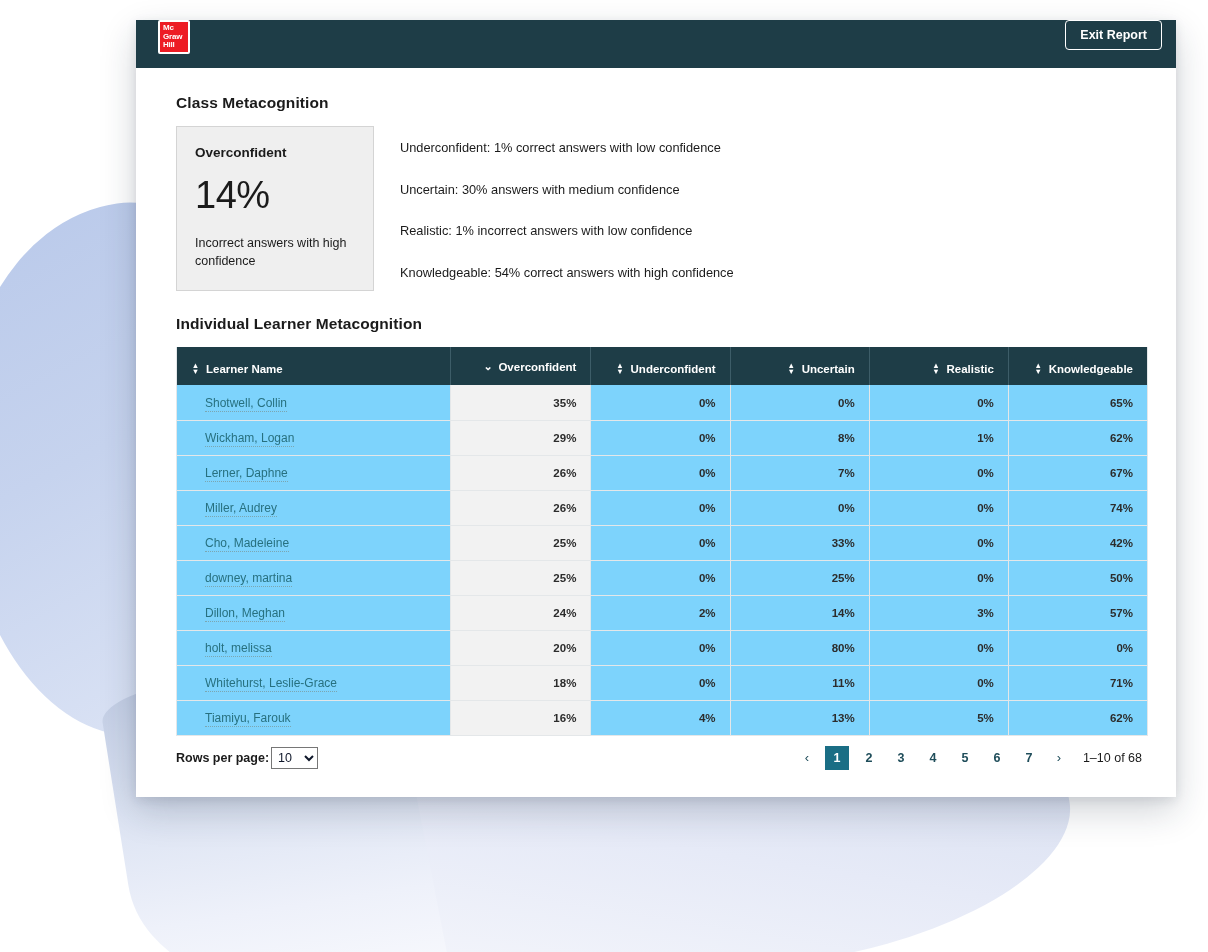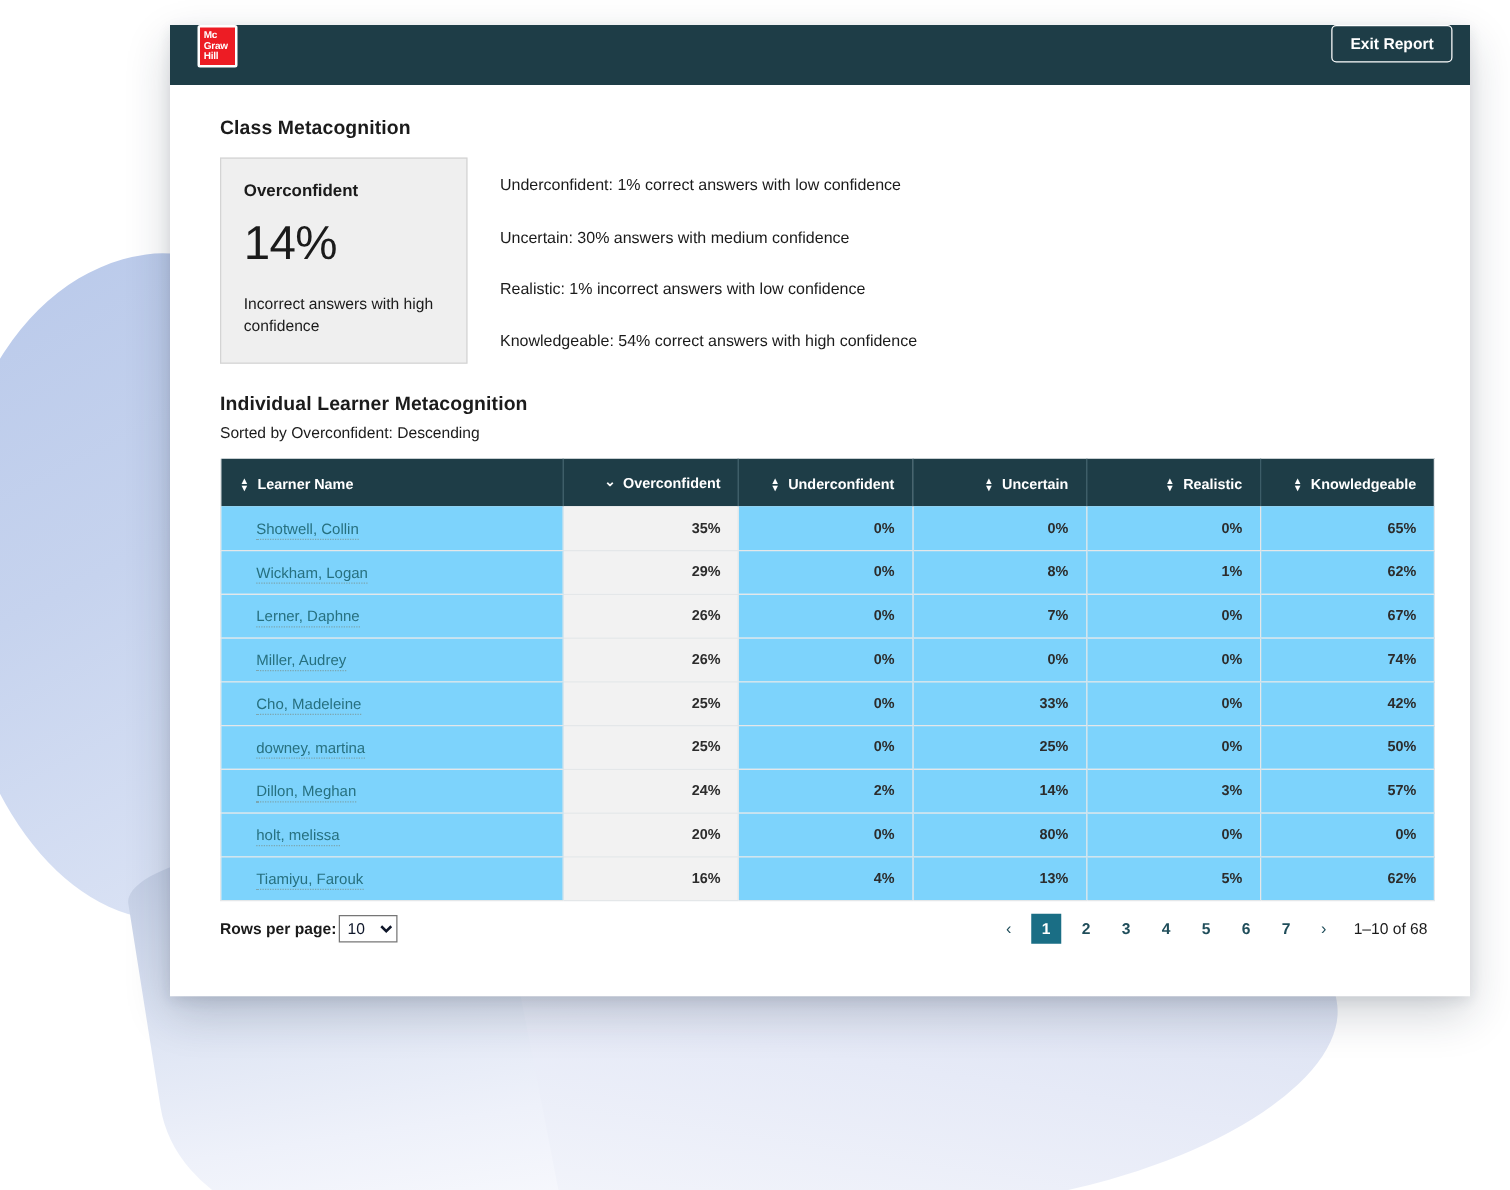--- a/index.html
+++ b/index.html
@@ -382,21 +382,20 @@
         </div>
         <div class="definition-row">
           <span class="definition-term">Knowledgeable:</span><span> 54% correct answers with high confidence</span>
         </div>
       </div>
 
     </div>
 
     <div id="individual-section">
       <h2 class="section-title">Individual Learner Metacognition</h2>
-      <div id="sort-info">Sorted by Overconfident: Descending</div>
 
       <table id="learner-table">
         <colgroup>
           <col style="width: 272px;">
           <col style="width: 139px;">
           <col style="width: 138px;">
           <col style="width: 138px;">
           <col style="width: 138px;">
           <col style="width: 138px;">
         </colgroup>
@@ -514,20 +513,28 @@
             </tr>
             <tr>
               <td><a class="learner-link">holt, melissa</a></td>
               <td class="numeric sorted-col">20%</td>
               <td class="numeric">0%</td>
               <td class="numeric">80%</td>
               <td class="numeric">0%</td>
               <td class="numeric">0%</td>
             </tr>
             <tr>
+              <td><a class="learner-link">Whitehurst, Leslie-Grace</a></td>
+              <td class="numeric sorted-col">18%</td>
+              <td class="numeric">0%</td>
+              <td class="numeric">11%</td>
+              <td class="numeric">0%</td>
+              <td class="numeric">71%</td>
+            </tr>
+            <tr>
               <td><a class="learner-link">Tiamiyu, Farouk</a></td>
               <td class="numeric sorted-col">16%</td>
               <td class="numeric">4%</td>
               <td class="numeric">13%</td>
               <td class="numeric">5%</td>
               <td class="numeric">62%</td>
             </tr>
           </tbody>
       </table>
 

